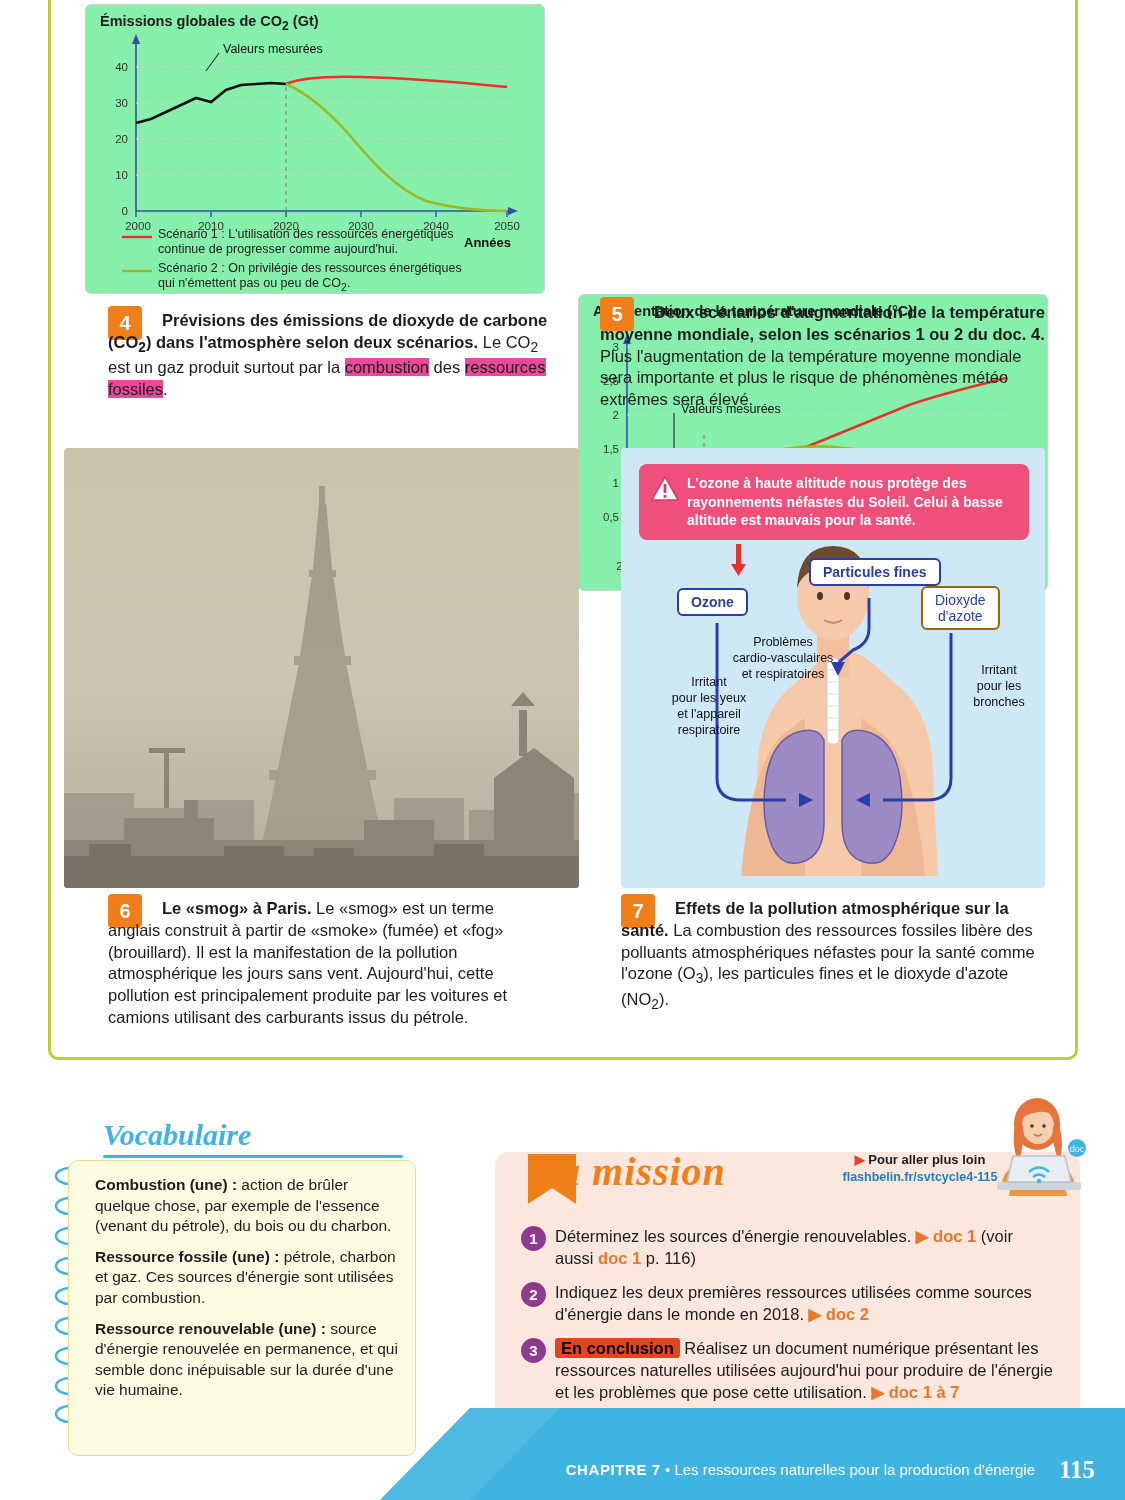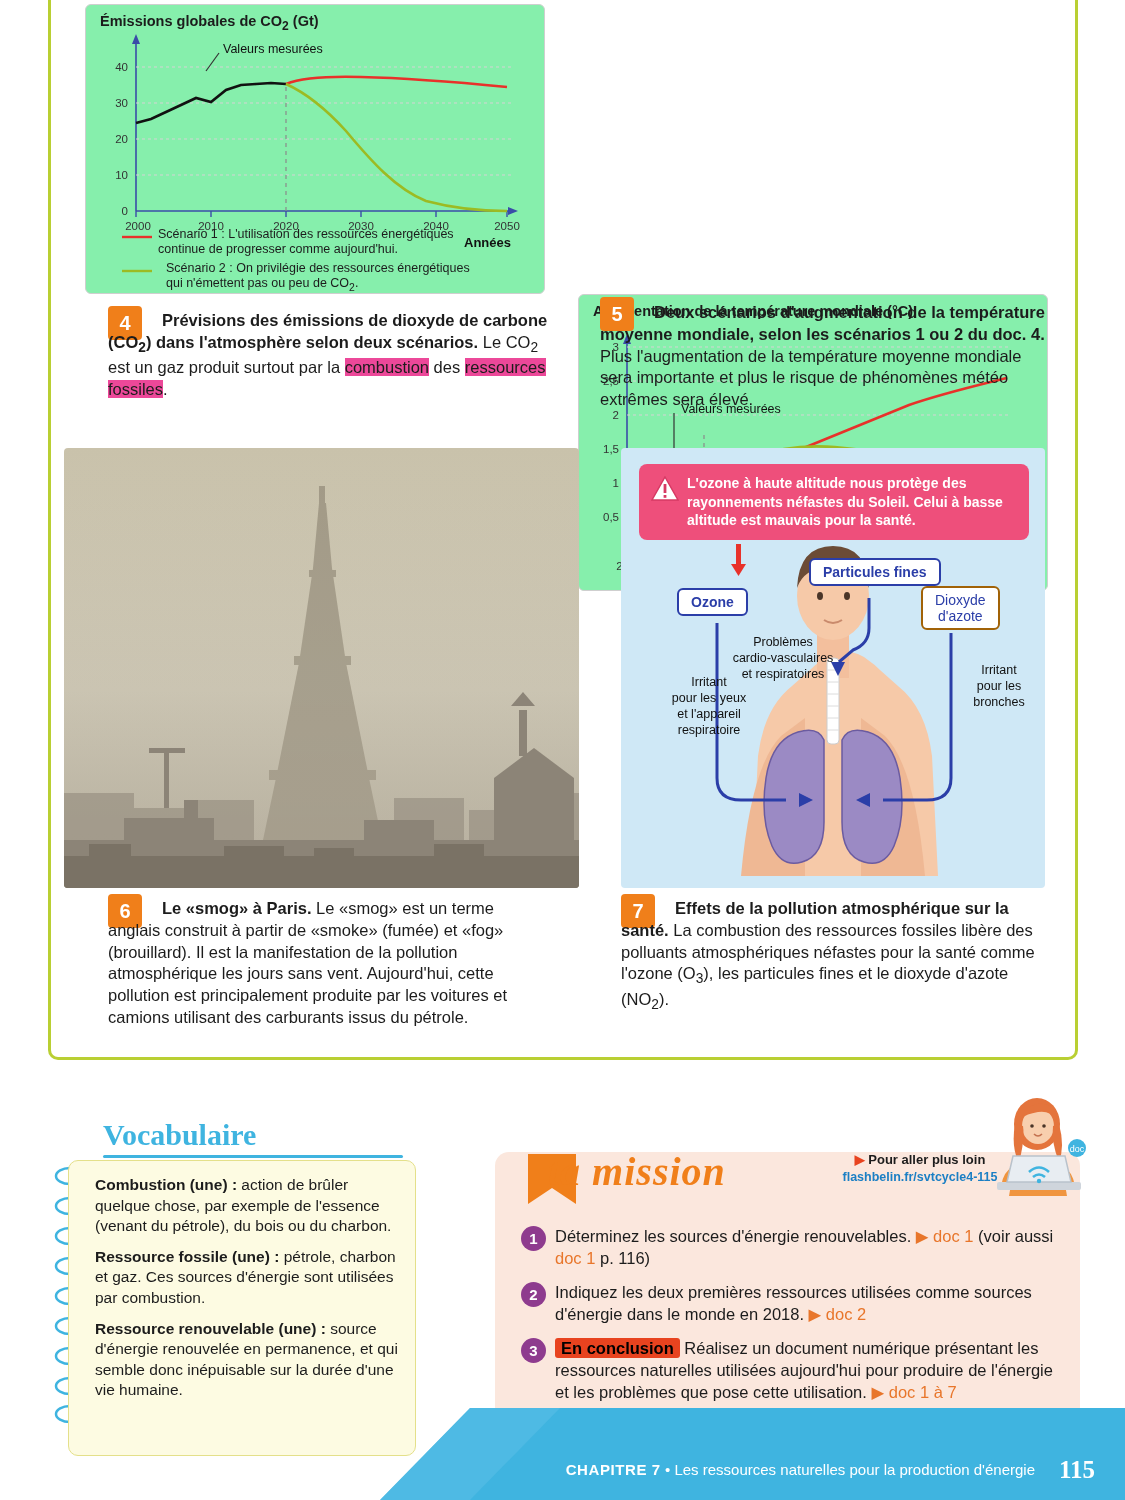--- a/index.html
+++ b/index.html
@@ -41,21 +41,21 @@
   
   svg{display:block;}
   .legend-txt{font-size:12.5px;}
   
   .photo{
     position:absolute;border-radius:4px;overflow:hidden;
   }
   
   .vocab-title{
     font-family:"Liberation Serif", serif;
-    font-weight:bold;font-size:30px;color:#3fb4e0;
+    font-style:italic;font-weight:bold;font-size:30px;color:#3fb4e0;
   }
   .vocab-box{
     background:#fdfbe2;border:1.5px solid #e4e08a;border-radius:10px;
     padding:14px 16px 16px 26px;font-size:15.5px;line-height:1.33;
     box-sizing:border-box;
   }
   .vocab-box p{margin:0 0 10px 0;}
   .vocab-box p:last-child{margin-bottom:0;}
   .vocab-box b{font-weight:bold;}
   
@@ -66,21 +66,21 @@
   .mission-title{
     font-family:"Liberation Serif", serif;font-style:italic;font-weight:bold;
     font-size:40px;color:#f07f1a;letter-spacing:1px;
   }
   .m-item{display:flex;margin-bottom:12px;font-size:16.5px;line-height:1.33;}
   .m-num{
     flex:0 0 auto;width:25px;height:25px;border-radius:50%;
     background:#8e3b8e;color:#fff;font-weight:bold;font-size:15px;
     text-align:center;line-height:25px;margin-right:9px;
   }
-  .doc-ref{color:#e8762b;font-weight:normal;margin-top:34px;}
+  .doc-ref{color:#e8762b;font-weight:bold;margin-top:34px;}
   .concl{background:#e8431f;color:#000000;font-weight:bold;padding:1px 6px;border-radius:3px;}
   .footer-text{
     position:absolute;right:90px;bottom:22px;color:#fff;font-size:15px;
   }
   .footer-text .chap{font-weight:bold;letter-spacing:.6px;}
   .page-num{
     position:absolute;right:30px;bottom:16px;color:#fff;font-weight:bold;font-size:25px;font-family:Liberation Serif, serif;
   }
 </style>
 </head>
@@ -149,21 +149,21 @@
     <div style="display:flex;margin-bottom:4px;">
       <svg width="34" height="14" style="flex:0 0 auto;margin-top:3px;">
           <line x1="2" y1="7" x2="32" y2="7" stroke="#e8312a" stroke-width="2.4"></line>
         </svg>
       <div class="legend-txt" style="margin-left:4px;line-height:1.2;">Scénario 1 : L'utilisation des ressources énergétiques<br>continue de progresser comme aujourd'hui.</div>
     </div>
     <div style="display:flex;">
       <svg width="34" height="14" style="flex:0 0 auto;margin-top:3px;">
           <line x1="2" y1="7" x2="32" y2="7" stroke="#9cbb23" stroke-width="2.4"></line>
         </svg>
-      <div class="legend-txt" style="margin-left:12px;line-height:1.2;">Scénario 2 : On privilégie des ressources énergétiques<br>qui n'émettent pas ou peu de CO<sub>2</sub>.</div>
+      <div class="legend-txt" style="margin-left:4px;line-height:1.2;">Scénario 2 : On privilégie des ressources énergétiques<br>qui n'émettent pas ou peu de CO<sub>2</sub>.</div>
     </div>
   </div>
 </div>
 
 <div class="badge" style="left:108px;top:306px;">4</div>
 <div class="caption" style="position:absolute;left:108px;top:310px;width:440px;text-indent:54px;">
   <b>Prévisions des émissions de dioxyde de carbone (CO<sub>2</sub>) dans l'atmosphère selon deux scénarios.</b>
   <span> Le CO<sub>2</sub> est un gaz produit surtout par la </span><span class="hl">combustion</span><span> des </span><span class="hl">ressources fossiles</span><span>.</span>
 </div>
 

